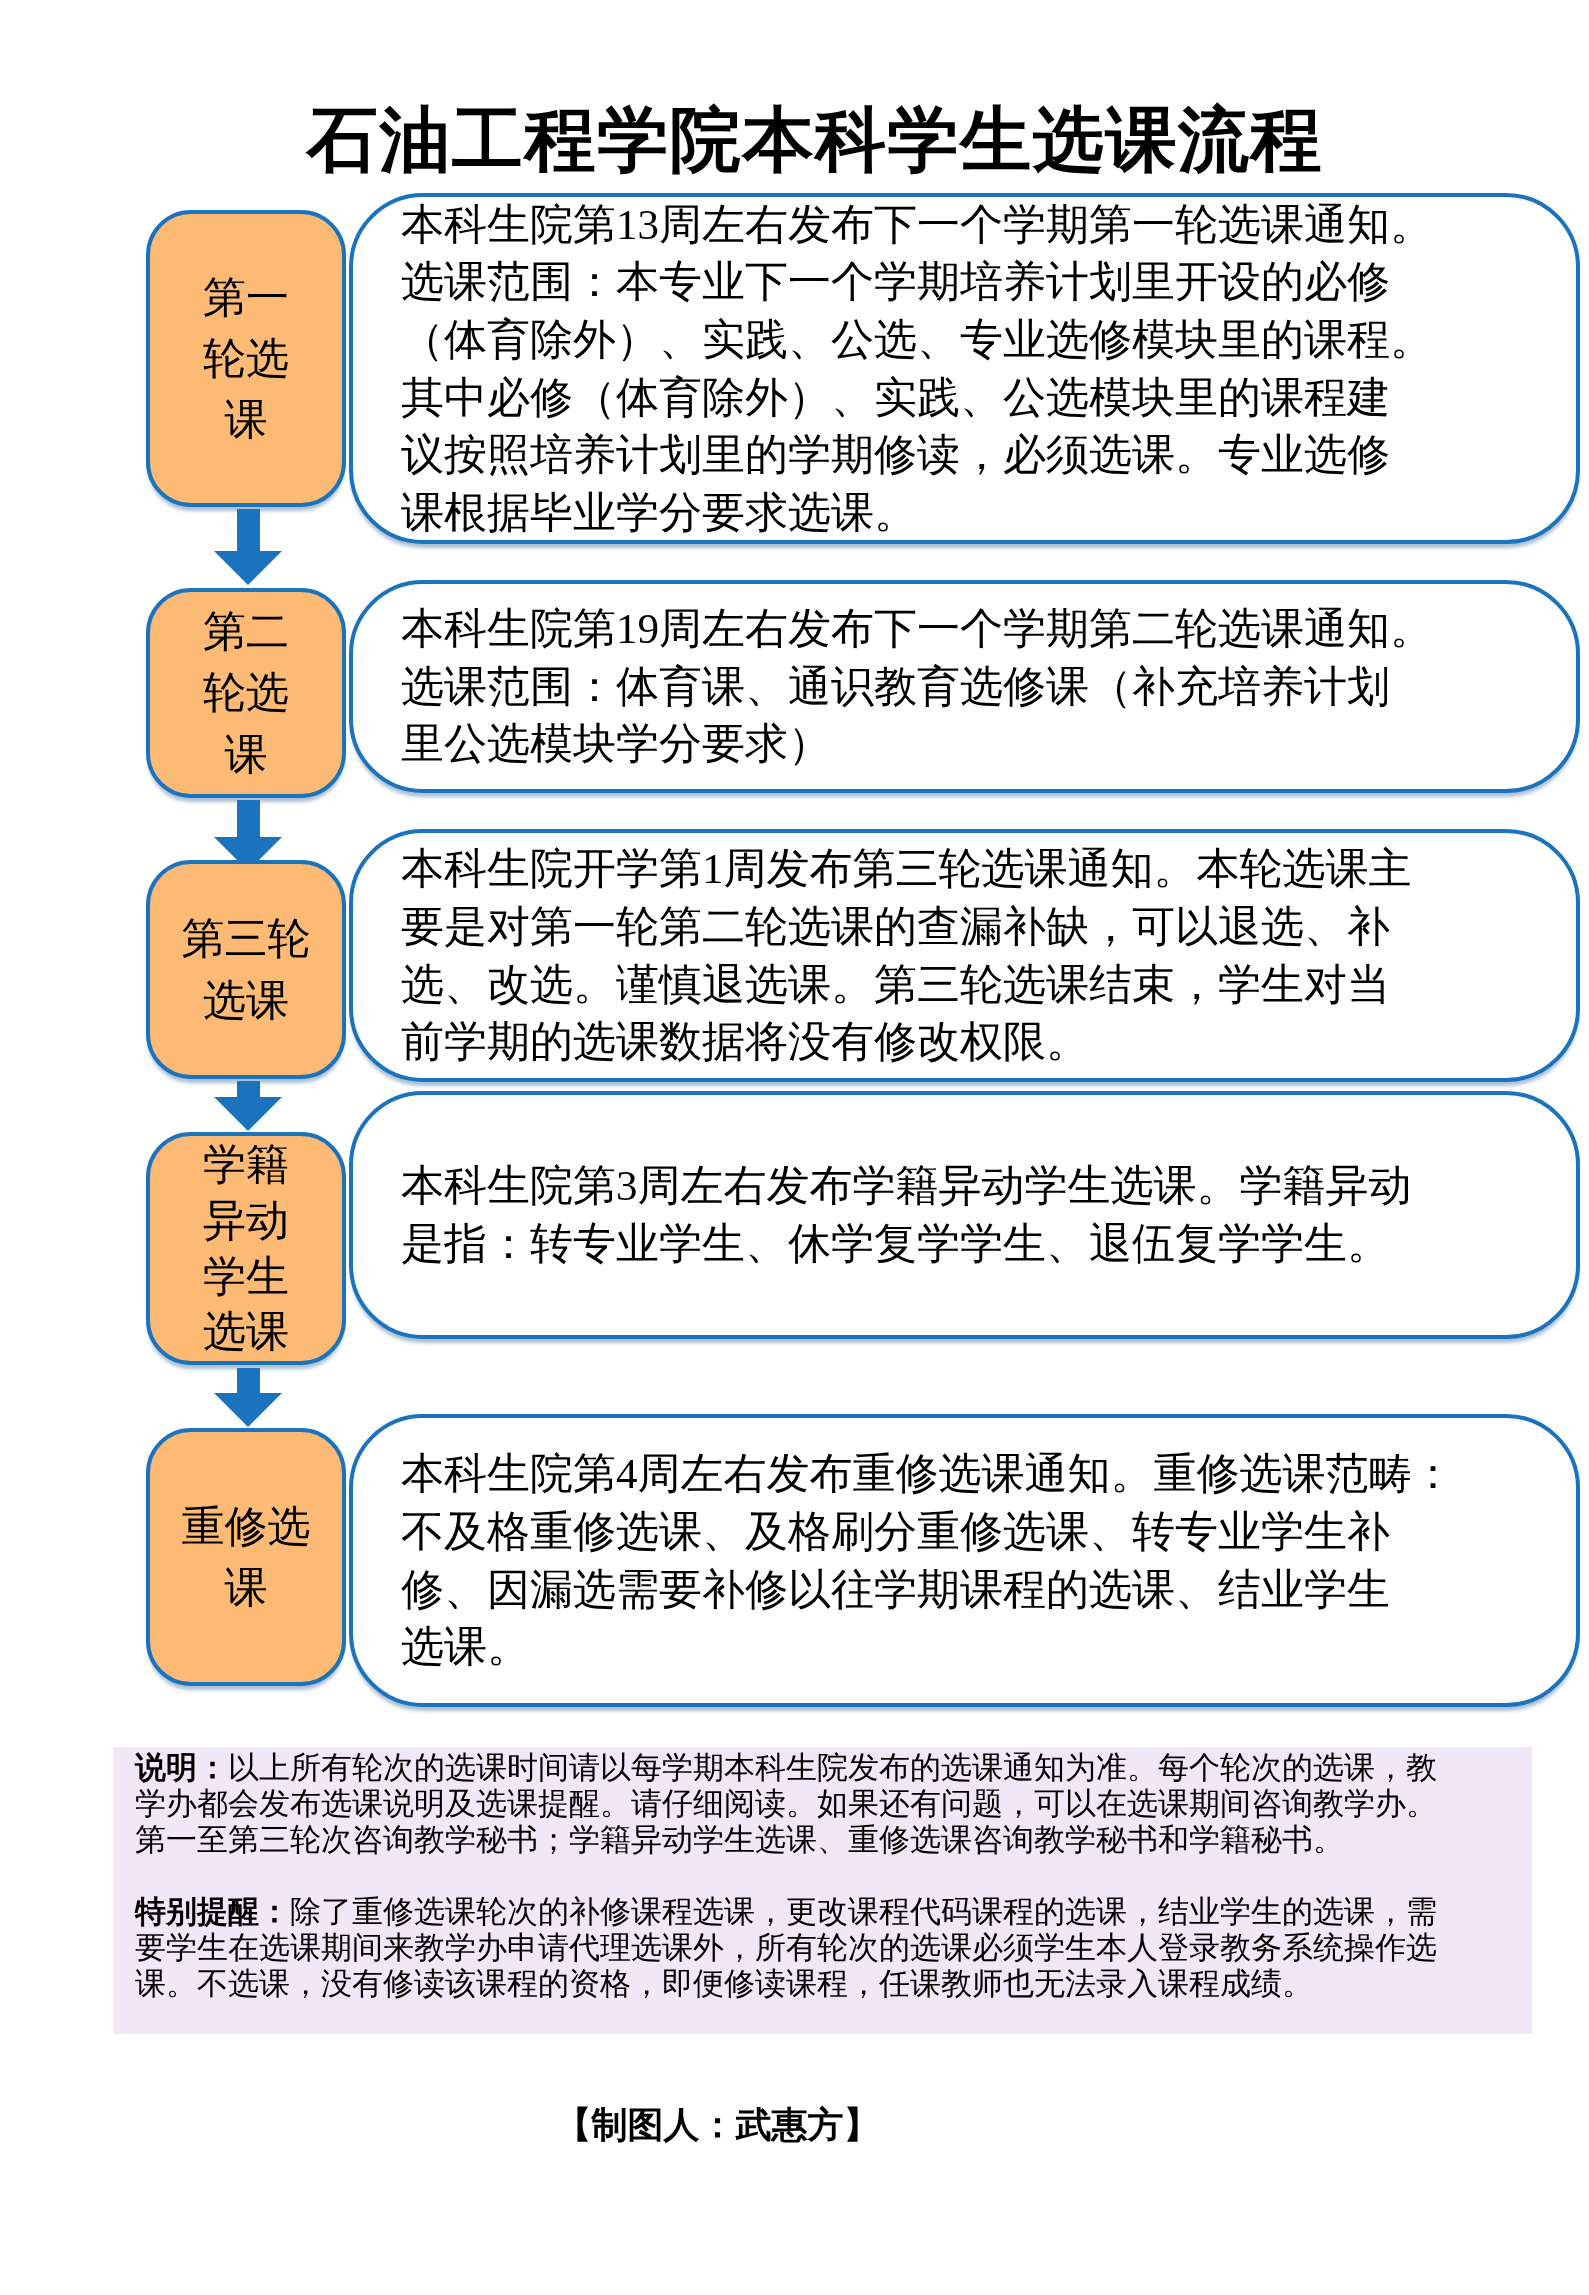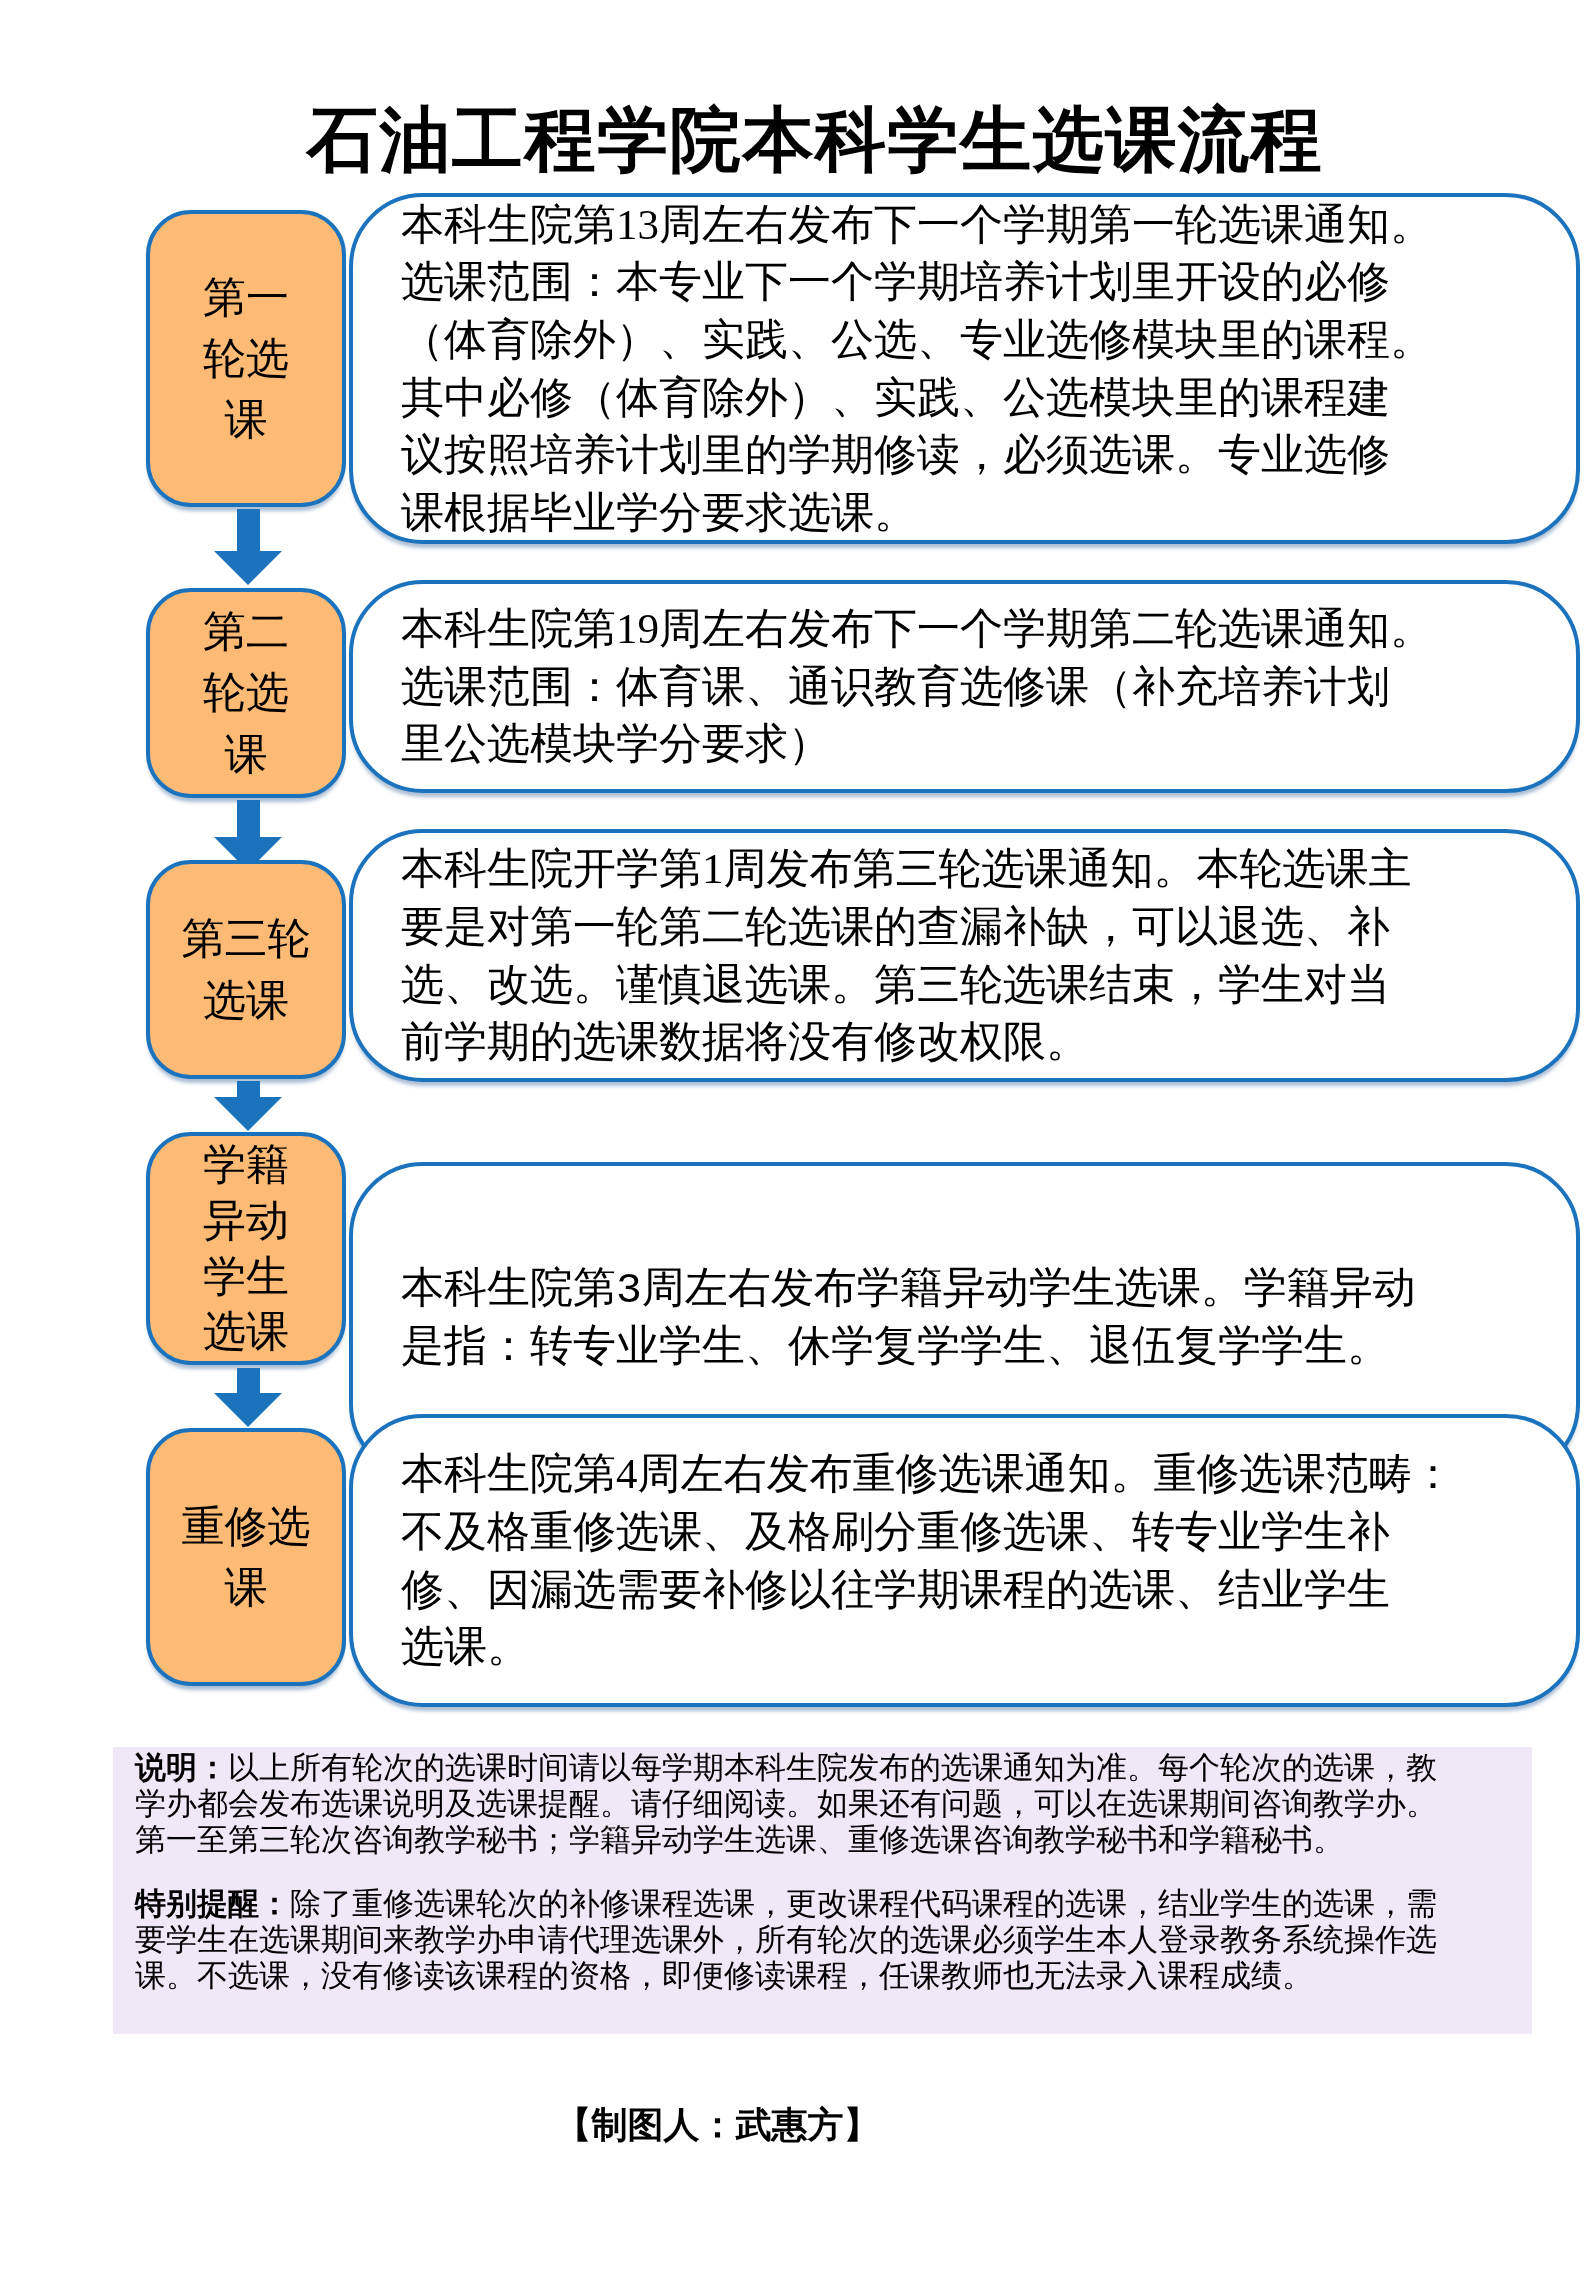--- a/index.html
+++ b/index.html
@@ -65,21 +65,21 @@
     line-height:1.34;
     color:#000;
     white-space:pre-line;
     text-align:left;
     font-family:"Liberation Serif", serif;
     box-shadow:0 5.4px 3.9px -2.3px rgba(104,136,176,0.55);
   }
   #desc1{top:193px;height:351px;}
   #desc2{top:580px;height:213px;}
   #desc3{top:829px;height:253px;}
-  #desc4{top:1162px;height:316px;font-family:Liberation Mono, monospace;}
+  #desc4{top:1091px;height:248px;}
   #desc5{top:1414px;height:293px;}
   
   .arrow{
     position:absolute;
     left:214px;
     width:68px;
   }
   .arrow .stem{
     width:23px;
     margin:0 auto;
@@ -103,21 +103,21 @@
     width:1419px; height:287px;
     box-sizing:border-box;
     background:#f0e7f7;
     padding:3px 22px;
     font-size:31px;
     line-height:1.16;
     color:#000;
     font-family:"Liberation Sans", sans-serif;
   }
   .notes p{margin:0;}
-  .notes p + p{margin-top:28px;}
+  .notes p + p{margin-top:36px;}
   .note-label{font-weight:bold;}
   .note-text{white-space:pre-line;}
   
   .footer{
     position:absolute;
     top:2101px; left:0;
     width:1435px;
     text-align:center;
     font-size:36px;
     font-weight:bold;

